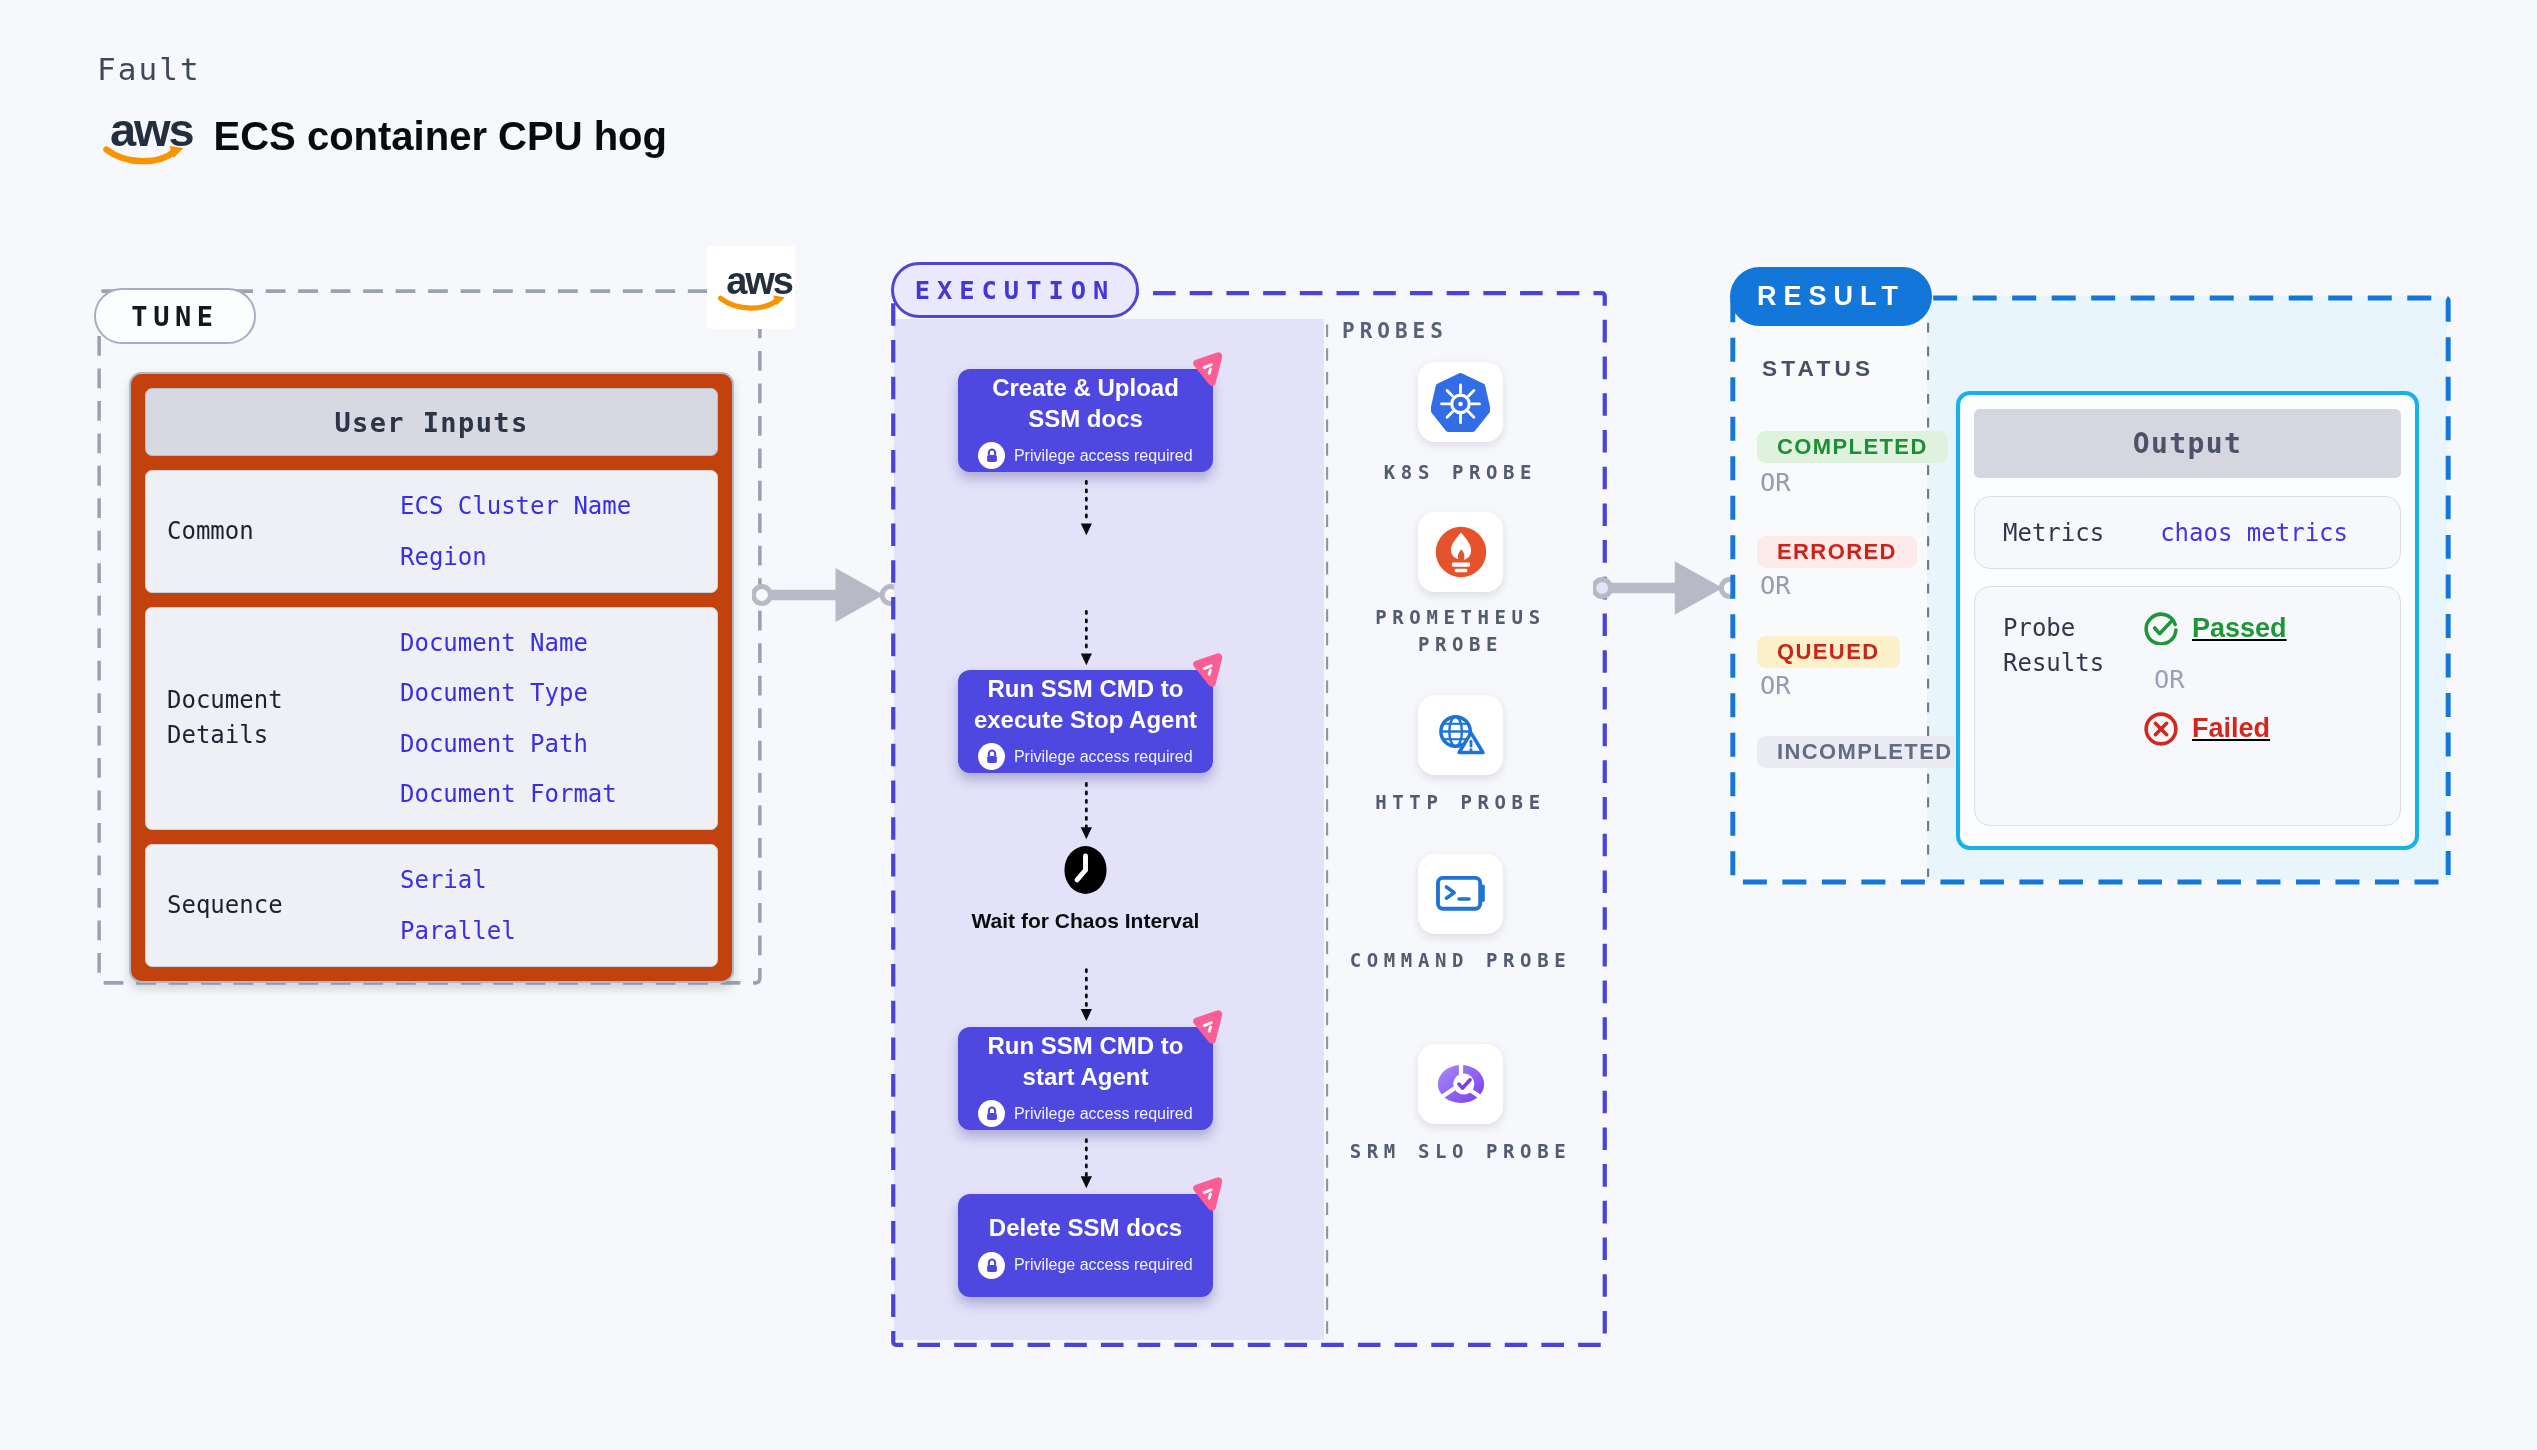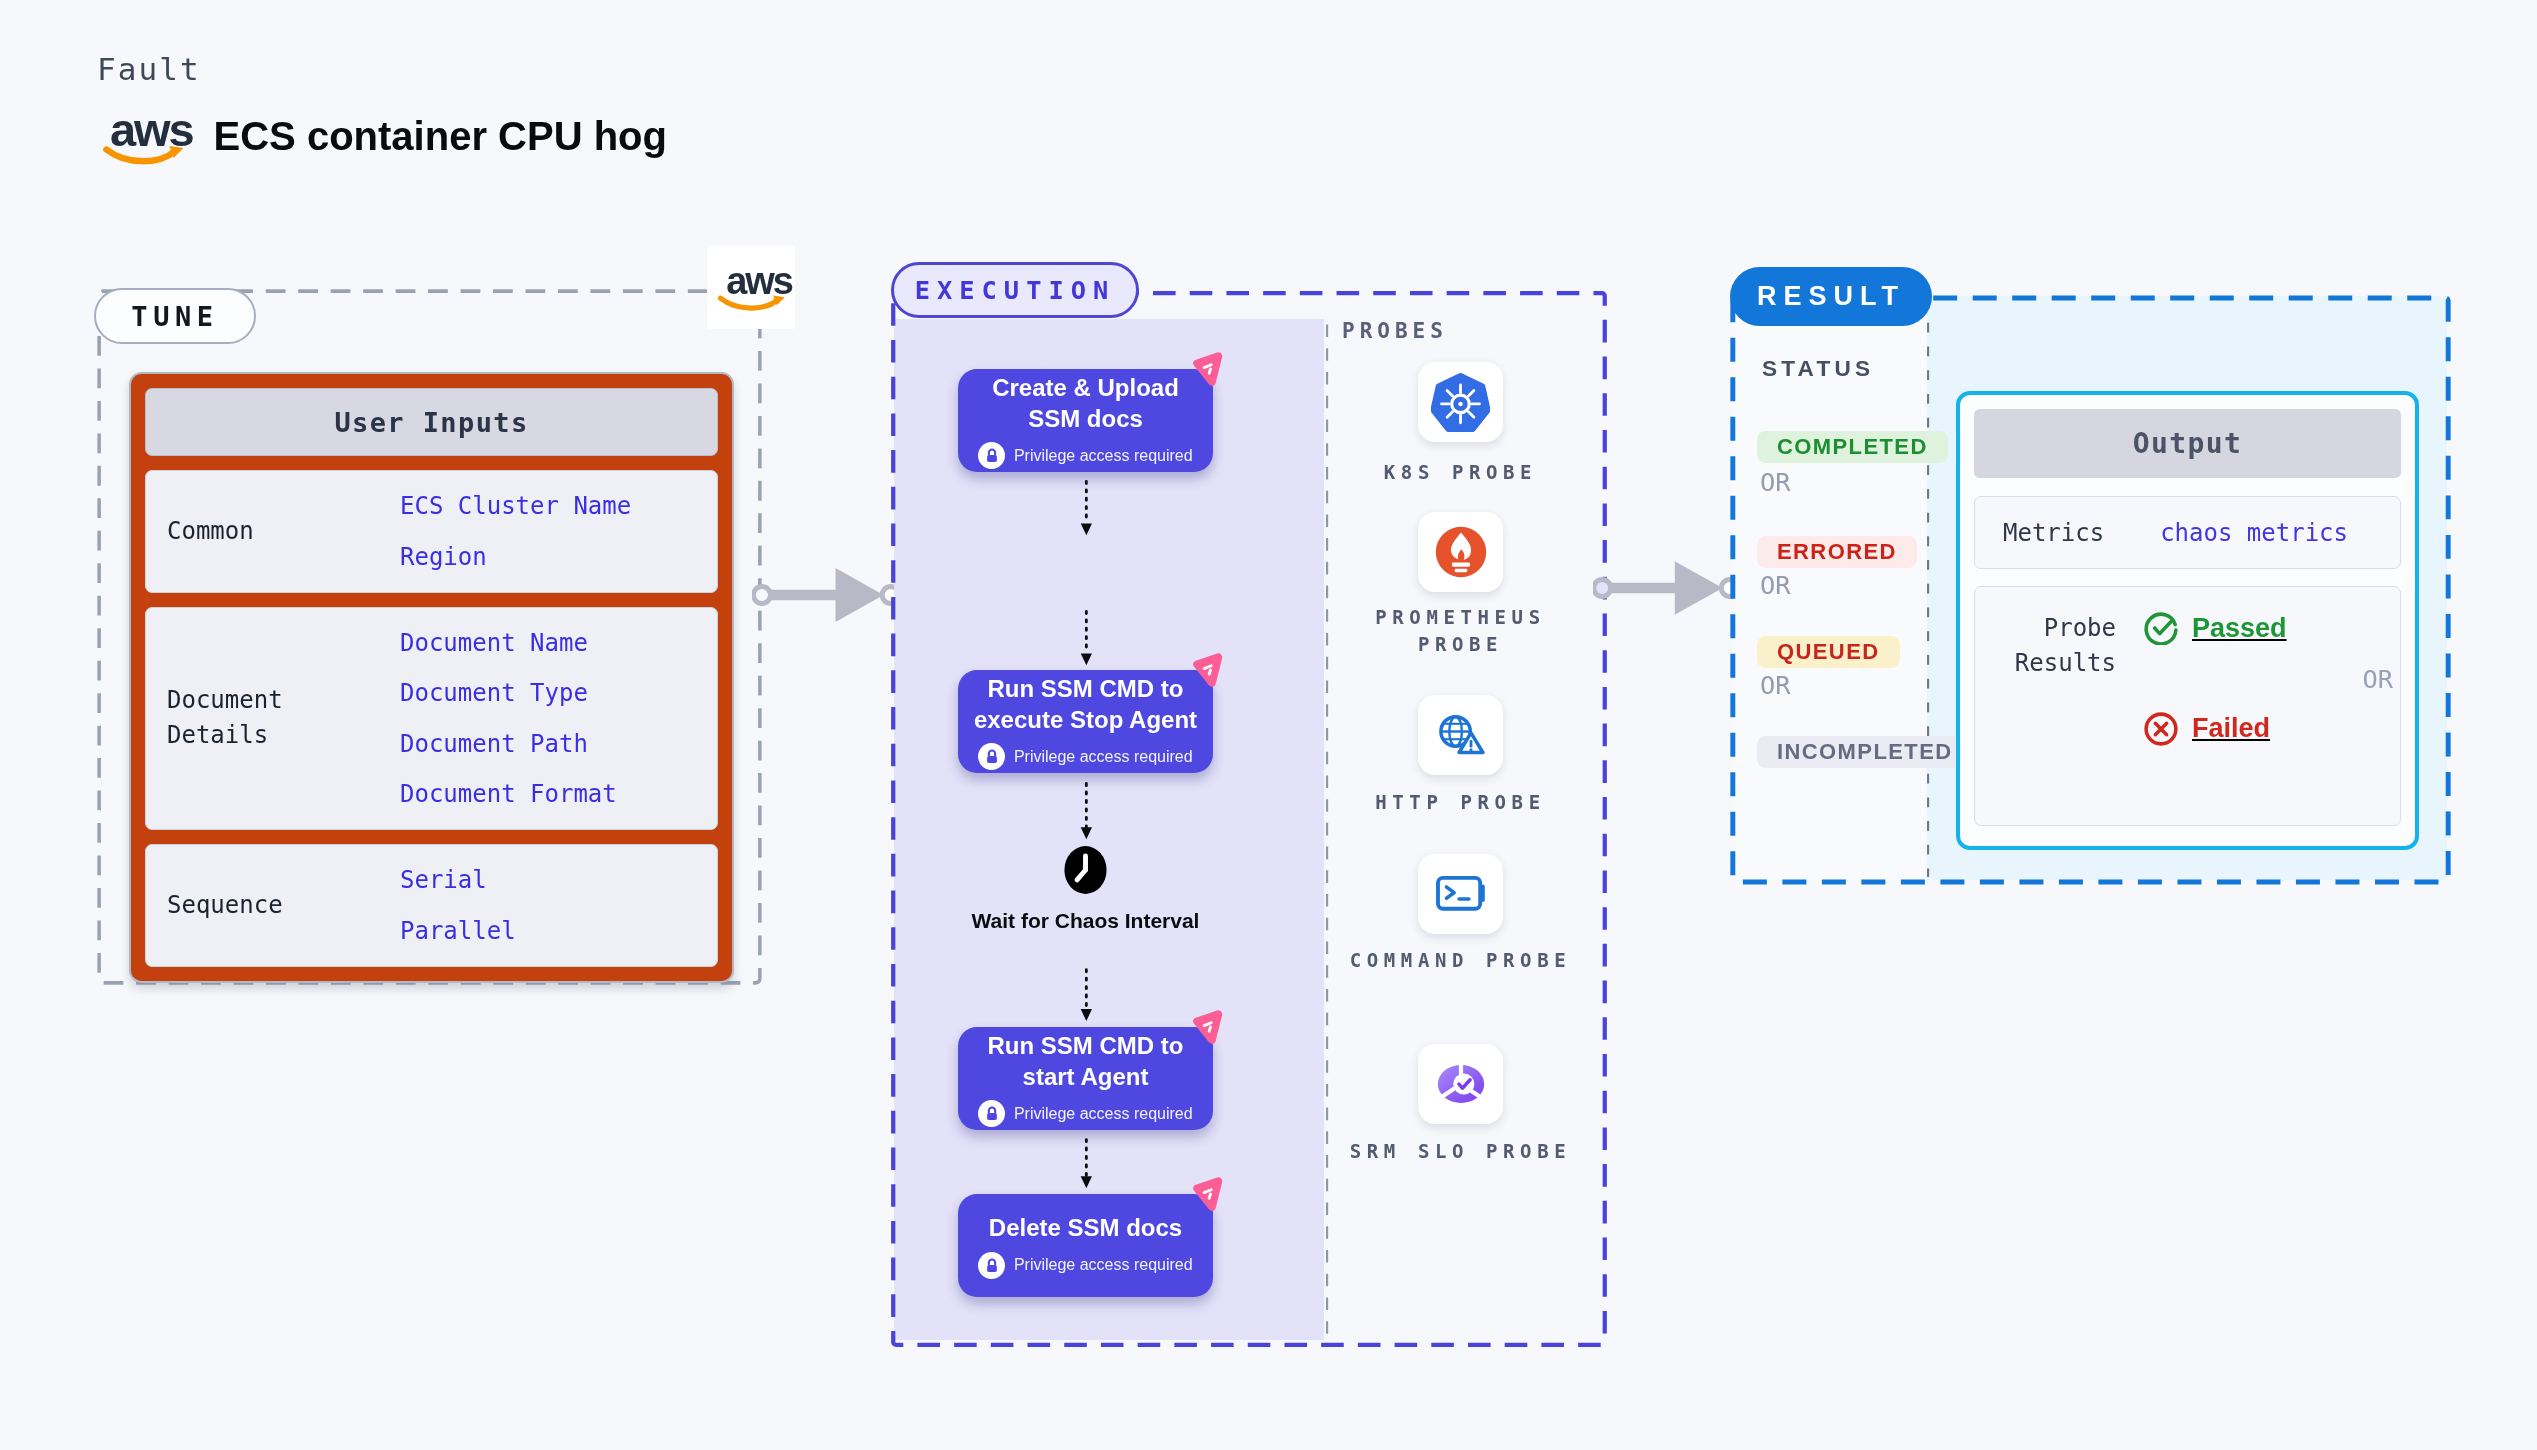--- a/index.html
+++ b/index.html
@@ -39,21 +39,21 @@
   .ui-row:last-child{margin-bottom:0;}
   .ui-label{font:400 24px "DejaVu Sans Mono","Liberation Mono",monospace;color:#1a2230;
             line-height:35px;width:162px;}
   .ui-values{display:flex;flex-direction:column;gap:22.6px;}
   .ui-value{font:500 24px "DejaVu Sans Mono","Liberation Mono",monospace;color:#3a2ee2;}
 
   
   .exec-panel{left:894px;top:319px;width:430px;height:1021px;background:#e3e2f8;}
   .probes-label{left:1342px;top:319px;font:700 21px "DejaVu Sans Mono","Liberation Mono",monospace;
                 color:#59607a;letter-spacing:5px;}
-  .step-btn{left:958px;width:255px;height:103px;background:#4f48e0;border-radius:19px;
+  .step-btn{left:958px;width:255px;height:103px;background:#4f48e0;border-radius:12px;
             box-shadow:0 7px 11.3px rgba(45,45,130,.30);display:flex;flex-direction:column;
             align-items:center;justify-content:center;gap:8.5px;box-sizing:border-box;padding:4.2px 12.7px;}
   .step-title{font:800 24px "Liberation Sans","DejaVu Sans",sans-serif;color:#ffffff;
               text-align:center;line-height:31px;}
   .priv{display:flex;align-items:center;gap:8.5px;}
   .priv-circ{width:27px;height:27px;background:#ffffff;border-radius:50%;display:flex;
              align-items:center;justify-content:center;}
   .priv-text{font:500 16px "Liberation Sans","DejaVu Sans",sans-serif;color:#f2f2ff;}
   .flow-note{left:958px;width:255px;text-align:center;font:800 22.6px "Liberation Sans","DejaVu Sans",sans-serif;
              color:#0b0c10;line-height:31px;}
@@ -76,21 +76,21 @@
   .badge-errored{color:#cb2318;background:#fcebea;}
   .badge-queued{color:#c6261d;background:#faf0c9;}
   .badge-incompleted{color:#646c84;background:#ebecf3;}
   .or{left:1760px;font:500 25.4px "DejaVu Sans Mono","Liberation Mono",monospace;color:#959bb1;}
 
   .output-box{left:1956px;top:391px;width:463px;height:459px;background:#fcfdfe;border:4.2px solid #16b3ea;
               border-radius:14px;box-sizing:border-box;padding:14px;}
   .out-header{height:69px;background:#d6d6e1;border-radius:5.6px;display:flex;align-items:center;
               justify-content:center;font:700 28px "DejaVu Sans Mono","Liberation Mono",monospace;
               color:#4c5367;letter-spacing:1.4px;}
-  .out-row{background:#f7f8fc;border:1.4px solid #dadde7;border-radius:7px;box-sizing:border-box;text-align:right;}
+  .out-row{background:#f7f8fc;border:1.4px solid #dadde7;border-radius:16px;box-sizing:border-box;}
   .out-metrics{margin-top:18.3px;height:73px;display:flex;align-items:center;padding-left:28px;}
   .out-metrics-label{font:400 24px "DejaVu Sans Mono","Liberation Mono",monospace;color:#30374a;}
   .out-metrics-value{font:500 24px "DejaVu Sans Mono","Liberation Mono",monospace;color:#4334e4;margin-left:56px;}
   .out-proberes{margin-top:17px;height:240px;display:grid;grid-template-columns:141px 1fr;padding:24px 7px 7px 28px;}
   .out-proberes-label{font:400 24px "DejaVu Sans Mono","Liberation Mono",monospace;color:#30374a;line-height:35px;width:113px;}
   .pr-col{display:flex;flex-direction:column;gap:18.3px;}
   .pr-item{display:flex;align-items:center;gap:14px;text-decoration:underline;}
   .pr-passed{font:800 27px "Liberation Sans","DejaVu Sans",sans-serif;color:#1e9636;}
   .pr-failed{font:800 27px "Liberation Sans","DejaVu Sans",sans-serif;color:#d2271c;}
   .pr-or{font:500 25.4px "DejaVu Sans Mono","Liberation Mono",monospace;color:#9aa0b5;margin-left:10px;}

